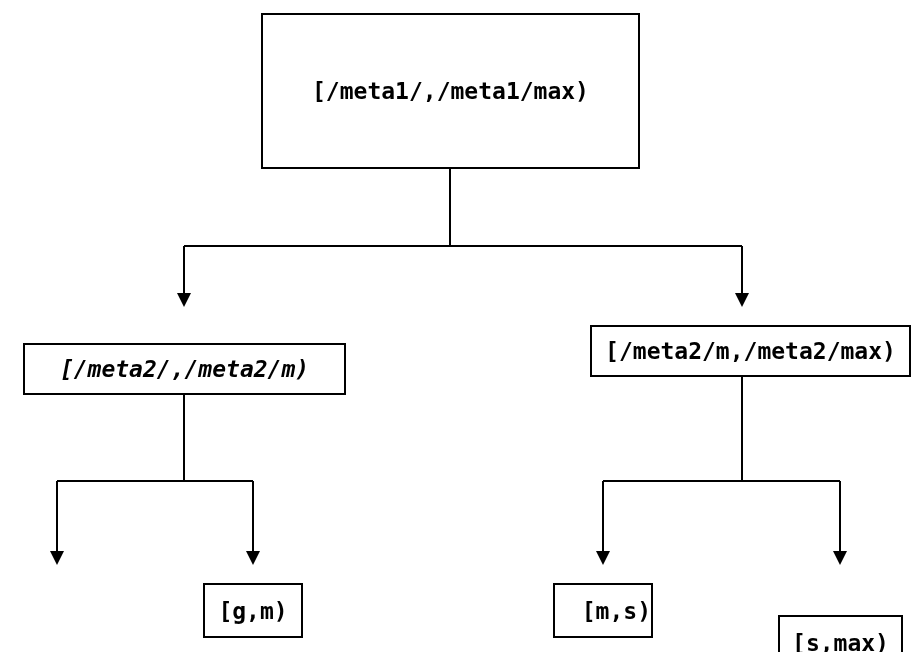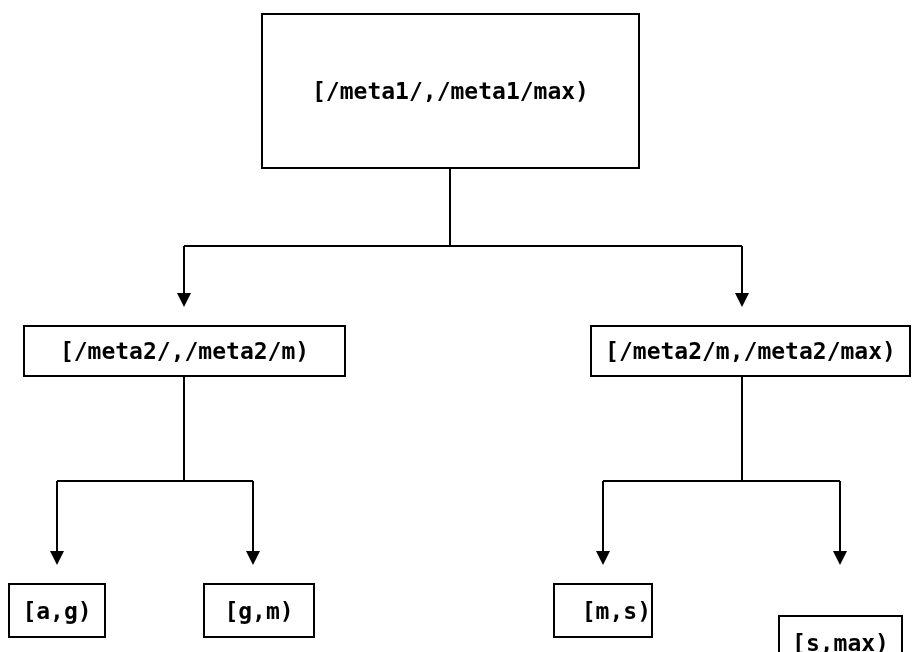--- a/index.html
+++ b/index.html
@@ -39,24 +39,24 @@
     background: #ffffff;
     color: #000000;
     display: flex;
     align-items: center;
     justify-content: center;
     font-size: 23px;
     font-weight: bold;
     white-space: nowrap;
   }
   #node-root       { left: 261px; top: 13px;  width: 379px; height: 156px; }
-  #node-meta2-left { left: 23px;  top: 325px; width: 323px; height: 52px; }
+  #node-meta2-left { left: 23px;  top: 343px; width: 323px; height: 52px; font-style: italic; }
   #node-meta2-right{ left: 590px; top: 325px; width: 321px; height: 52px; }
   #node-leaf-ag    { left: 8px;   top: 583px; width: 98px;  height: 55px; }
-  #node-leaf-gm    { left: 203px; top: 583px; width: 112px; height: 55px; }
+  #node-leaf-gm    { left: 203px; top: 583px; width: 100px; height: 55px; }
   #node-leaf-ms    { left: 553px; top: 583px; width: 100px; height: 55px; justify-content: flex-end; }
   #node-leaf-smax  { left: 778px; top: 583px; width: 125px; height: 55px; margin-top: 32px; }
 </style>
 </head>
 <body>
 
 <div class="stage">
 
   <svg class="edges" viewBox="0 0 912 652" aria-hidden="true">
 
@@ -84,23 +84,20 @@
   </div>
 
   <div class="node" id="node-meta2-left">
     <span>[/meta2/,/meta2/m)</span>
   </div>
 
   <div class="node" id="node-meta2-right">
     <span>[/meta2/m,/meta2/max)</span>
   </div>
 
-  <div class="node" id="node-leaf-ag">
-    <span>[a,g)</span>
-  </div>
 
   <div class="node" id="node-leaf-gm">
     <span>[g,m)</span>
   </div>
 
   <div class="node" id="node-leaf-ms">
     <span>[m,s)</span>
   </div>
 
   <div class="node" id="node-leaf-smax">

